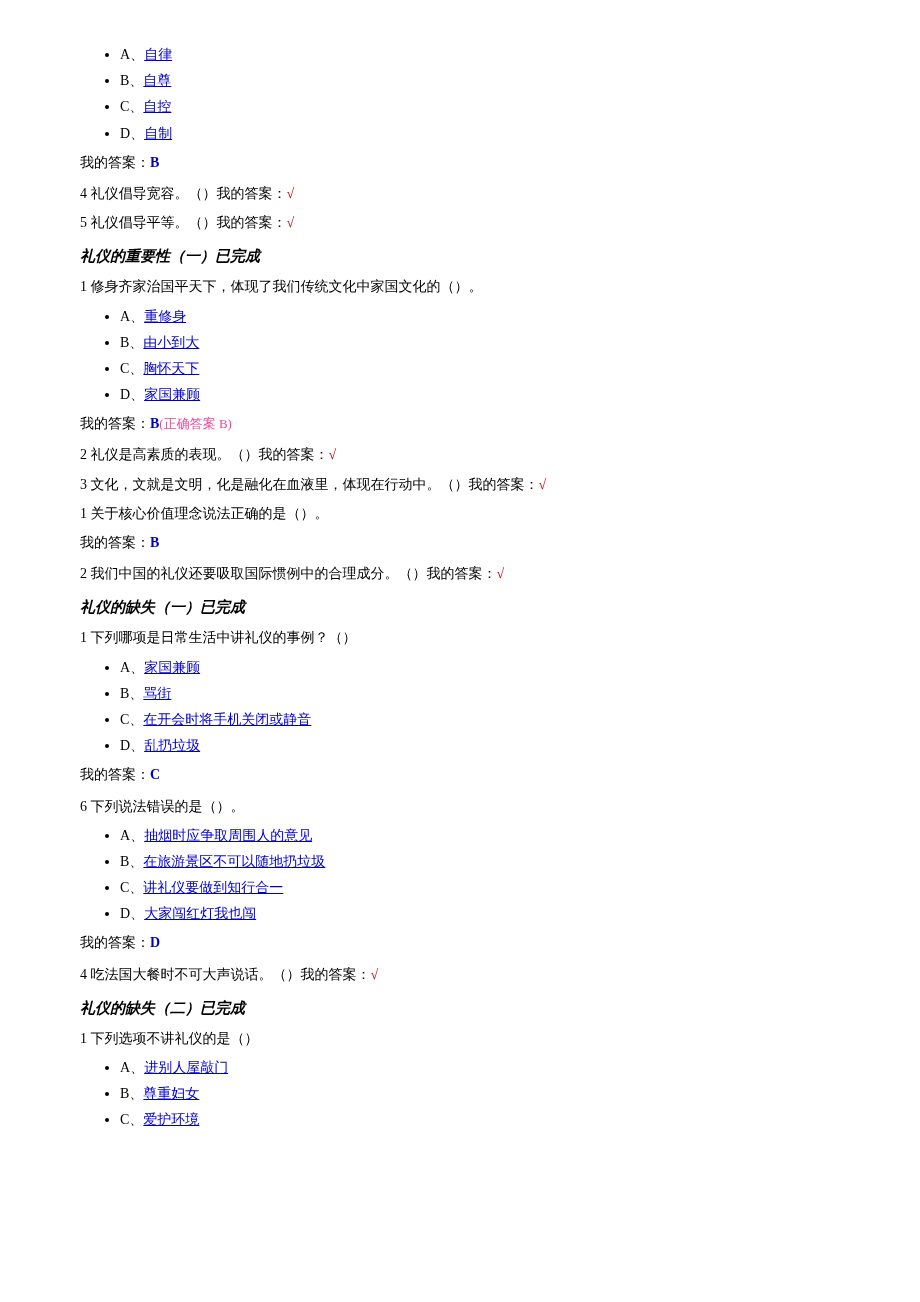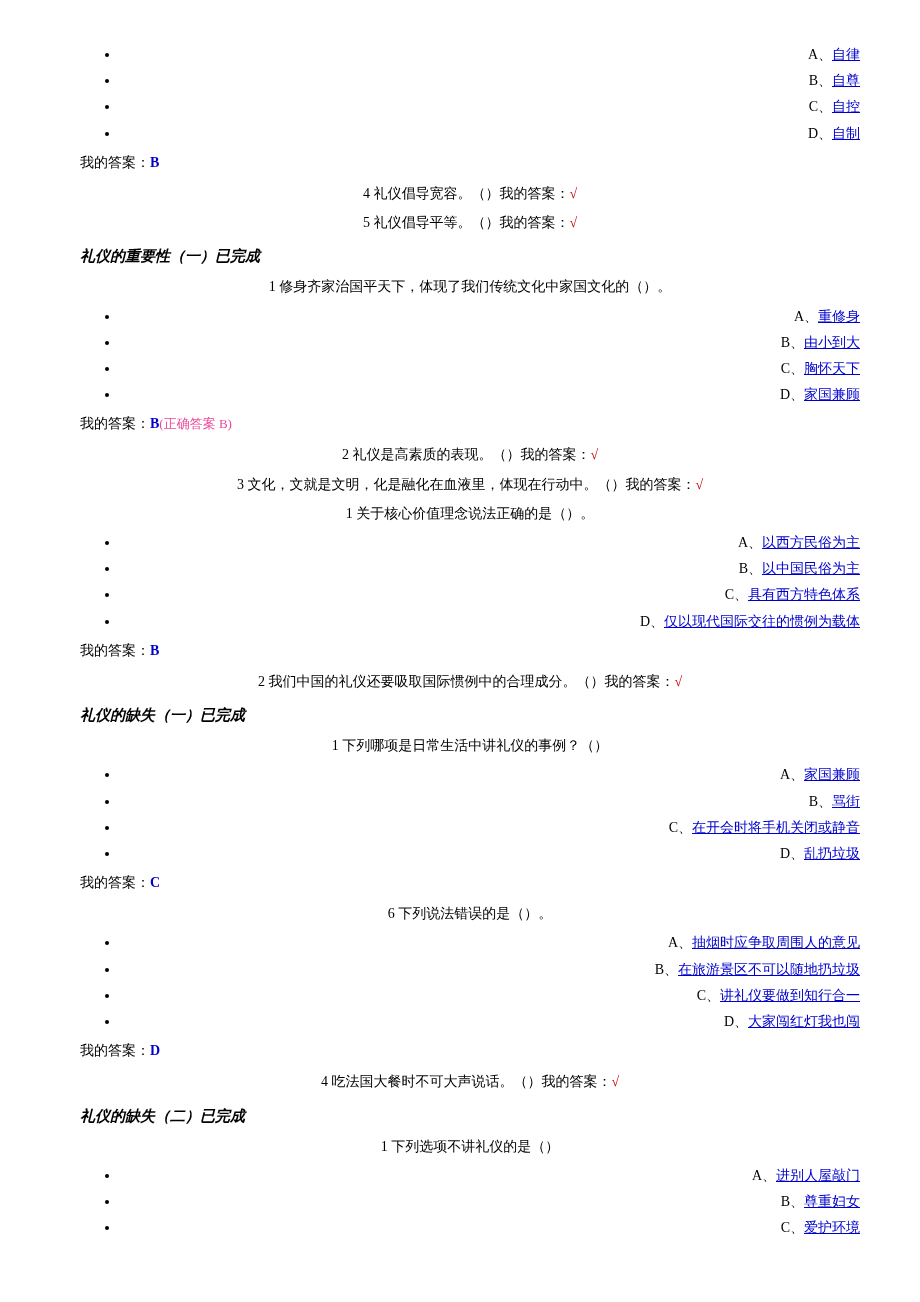--- a/index.html
+++ b/index.html
@@ -13,42 +13,40 @@
     }
     .section-title {
       font-weight: bold;
       font-size: 15px;
       margin-top: 8px;
       margin-bottom: 4px;
       font-style: italic;
     }
     .question-line {
       margin: 4px 0;
-      text-align: center;
     }
     .answer-line {
       margin: 2px 0 6px 0;
     }
     .answer-bold {
       font-weight: bold;
       color: #0000cc;
     }
     .answer-red {
       font-weight: bold;
       color: #cc0000;
     }
     .correct-note {
       color: #ec4899;
       font-size: 13px;
     }
     ul.options {
       list-style: disc;
       padding-left: 40px;
       margin: 2px 0 4px 0;
-      text-align: right;
     }
     ul.options li {
       margin: 1px 0;
     }
     ul.options li a {
       color: #0000cc;
       text-decoration: underline;
     }
   </style>
 </head>
@@ -95,26 +93,20 @@
   <div class="question-line">
     2 礼仪是高素质的表现。（）我的答案：<span class="answer-red">√</span>
   </div>
   <div class="question-line">
     3 文化，文就是文明，化是融化在血液里，体现在行动中。（）我的答案：<span class="answer-red">√</span>
   </div>
 </div>
 
 <div>
   <div class="question-line">1 关于核心价值理念说法正确的是（）。</div>
-  <ul class="options">
-    <li><span>A、</span><a href="#">以西方民俗为主</a></li>
-    <li><span>B、</span><a href="#">以中国民俗为主</a></li>
-    <li><span>C、</span><a href="#">具有西方特色体系</a></li>
-    <li><span>D、</span><a href="#">仅以现代国际交往的惯例为载体</a></li>
-  </ul>
   <div class="answer-line">
     我的答案：<span class="answer-bold">B</span>
   </div>
   <div class="question-line">
     2 我们中国的礼仪还要吸取国际惯例中的合理成分。（）我的答案：<span class="answer-red">√</span>
   </div>
 </div>
 
 <div>
   <div class="section-title">礼仪的缺失（一）已完成</div>

